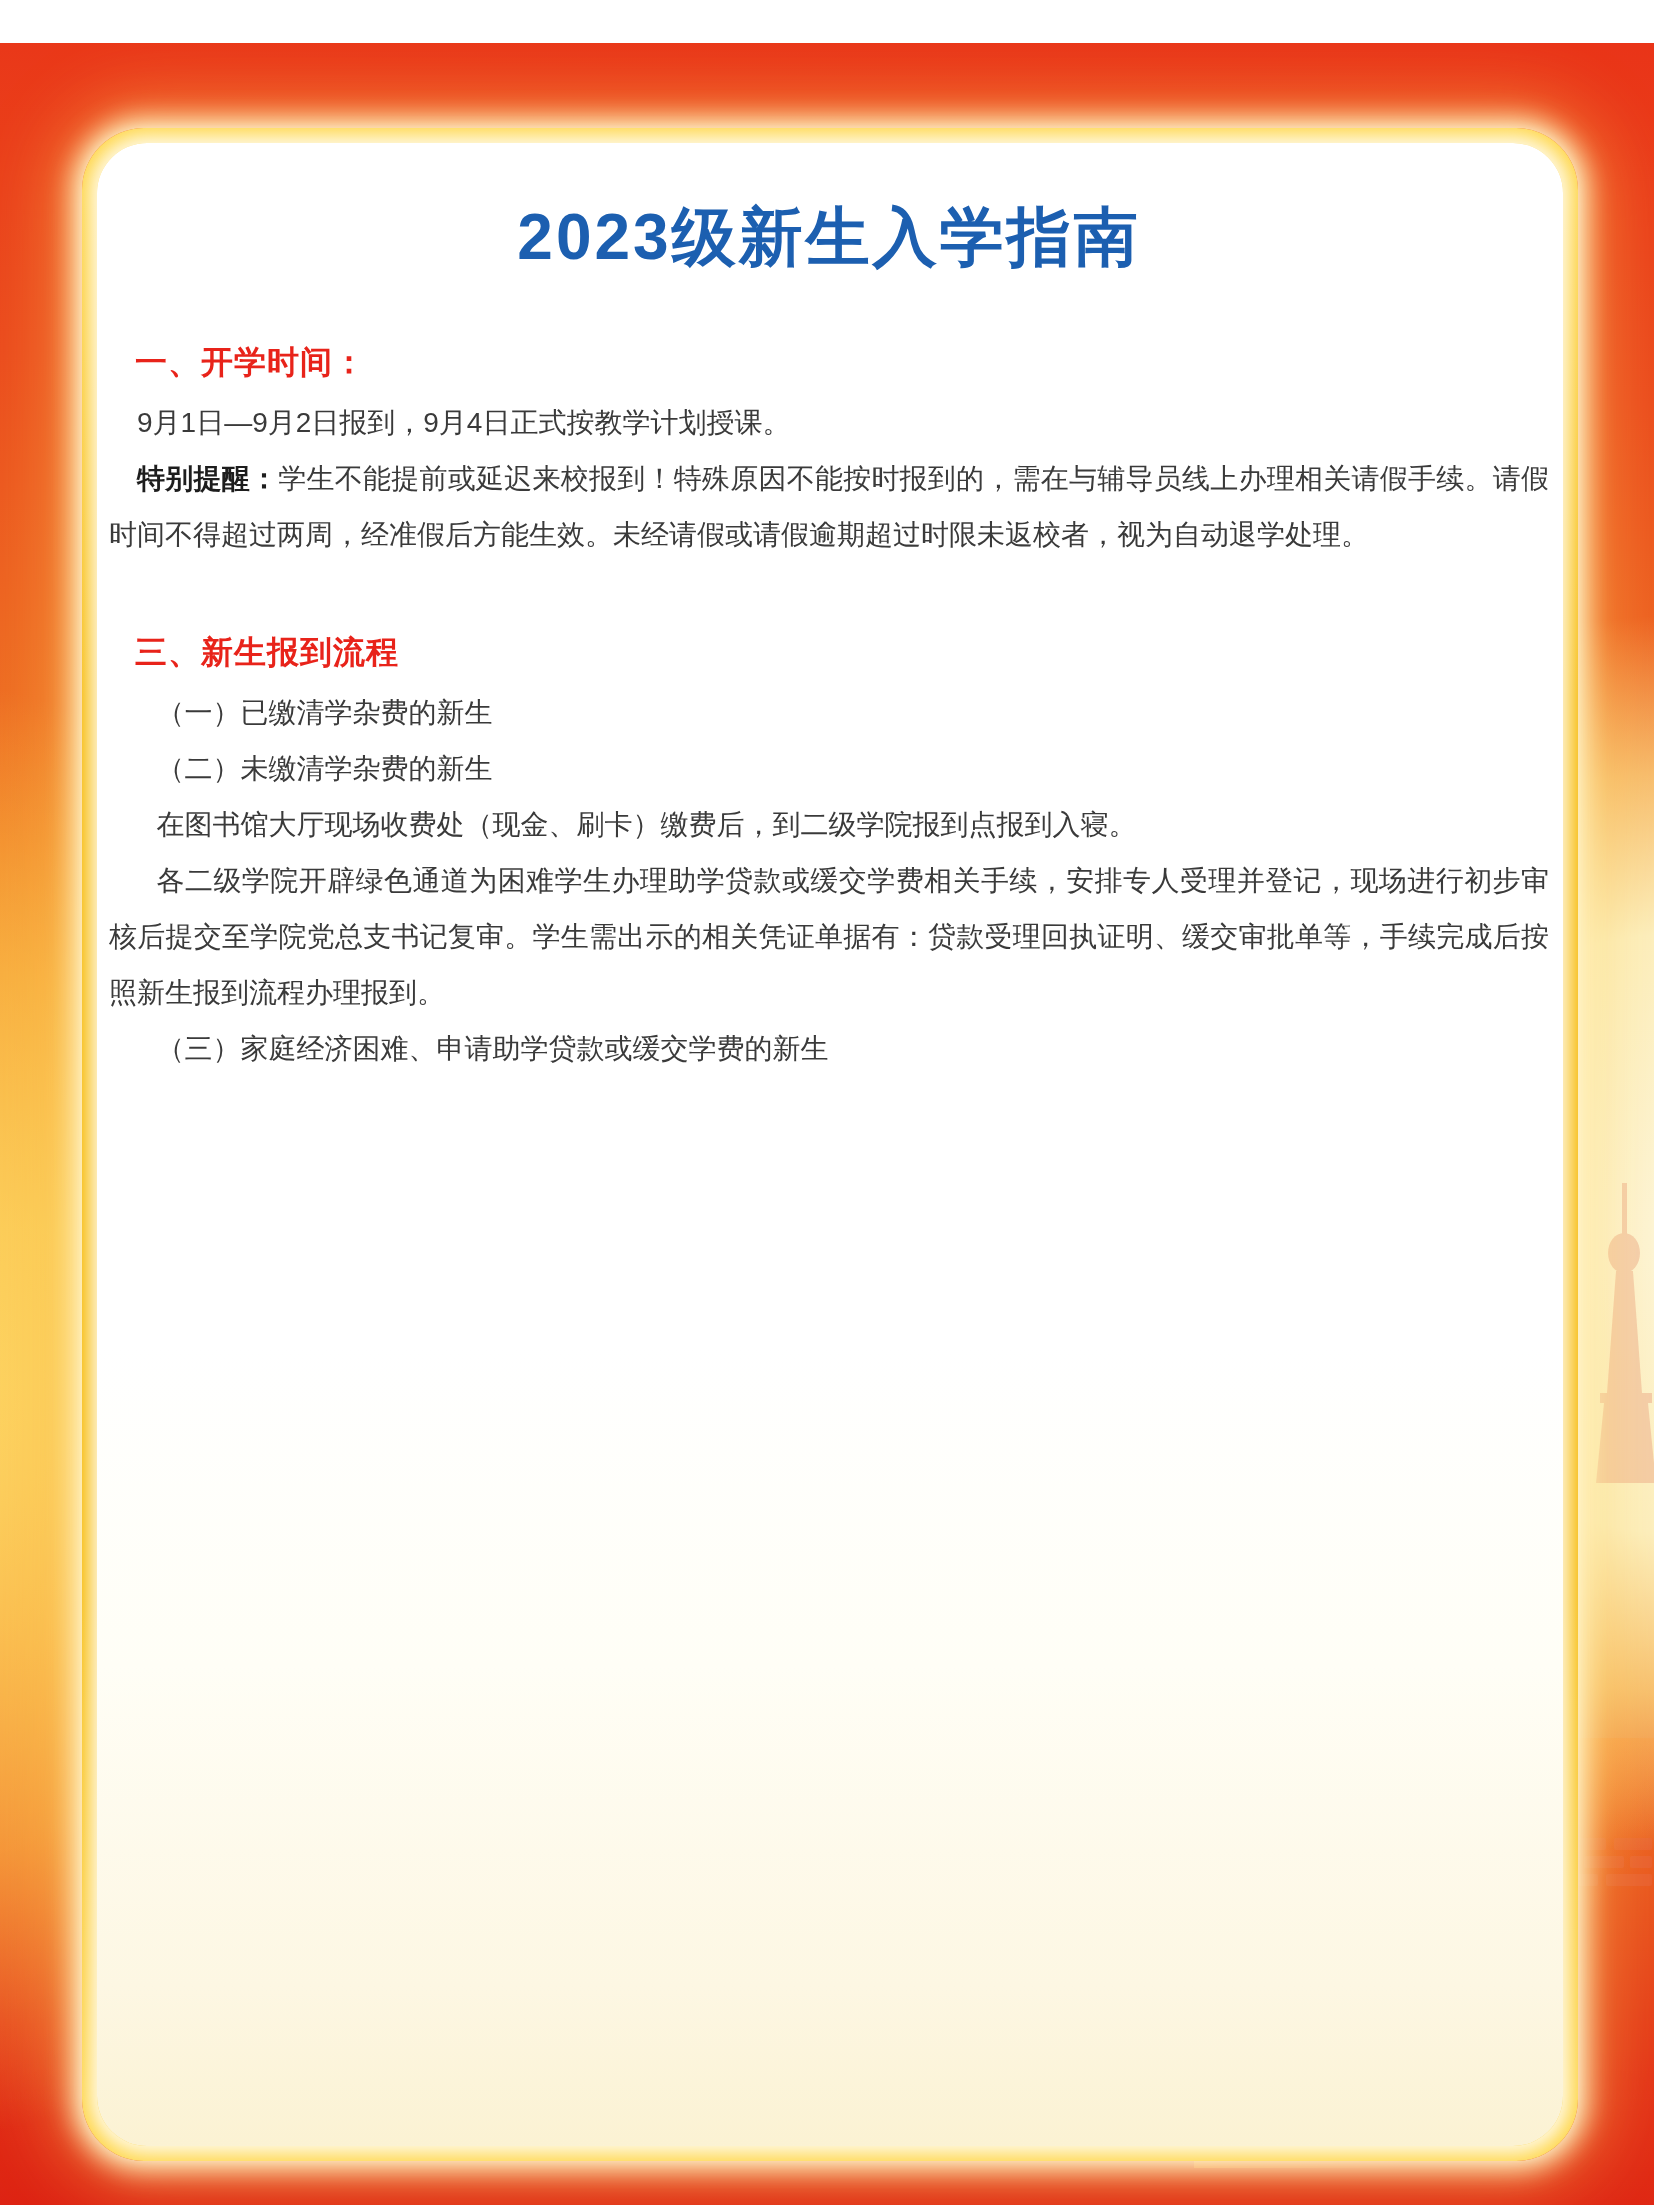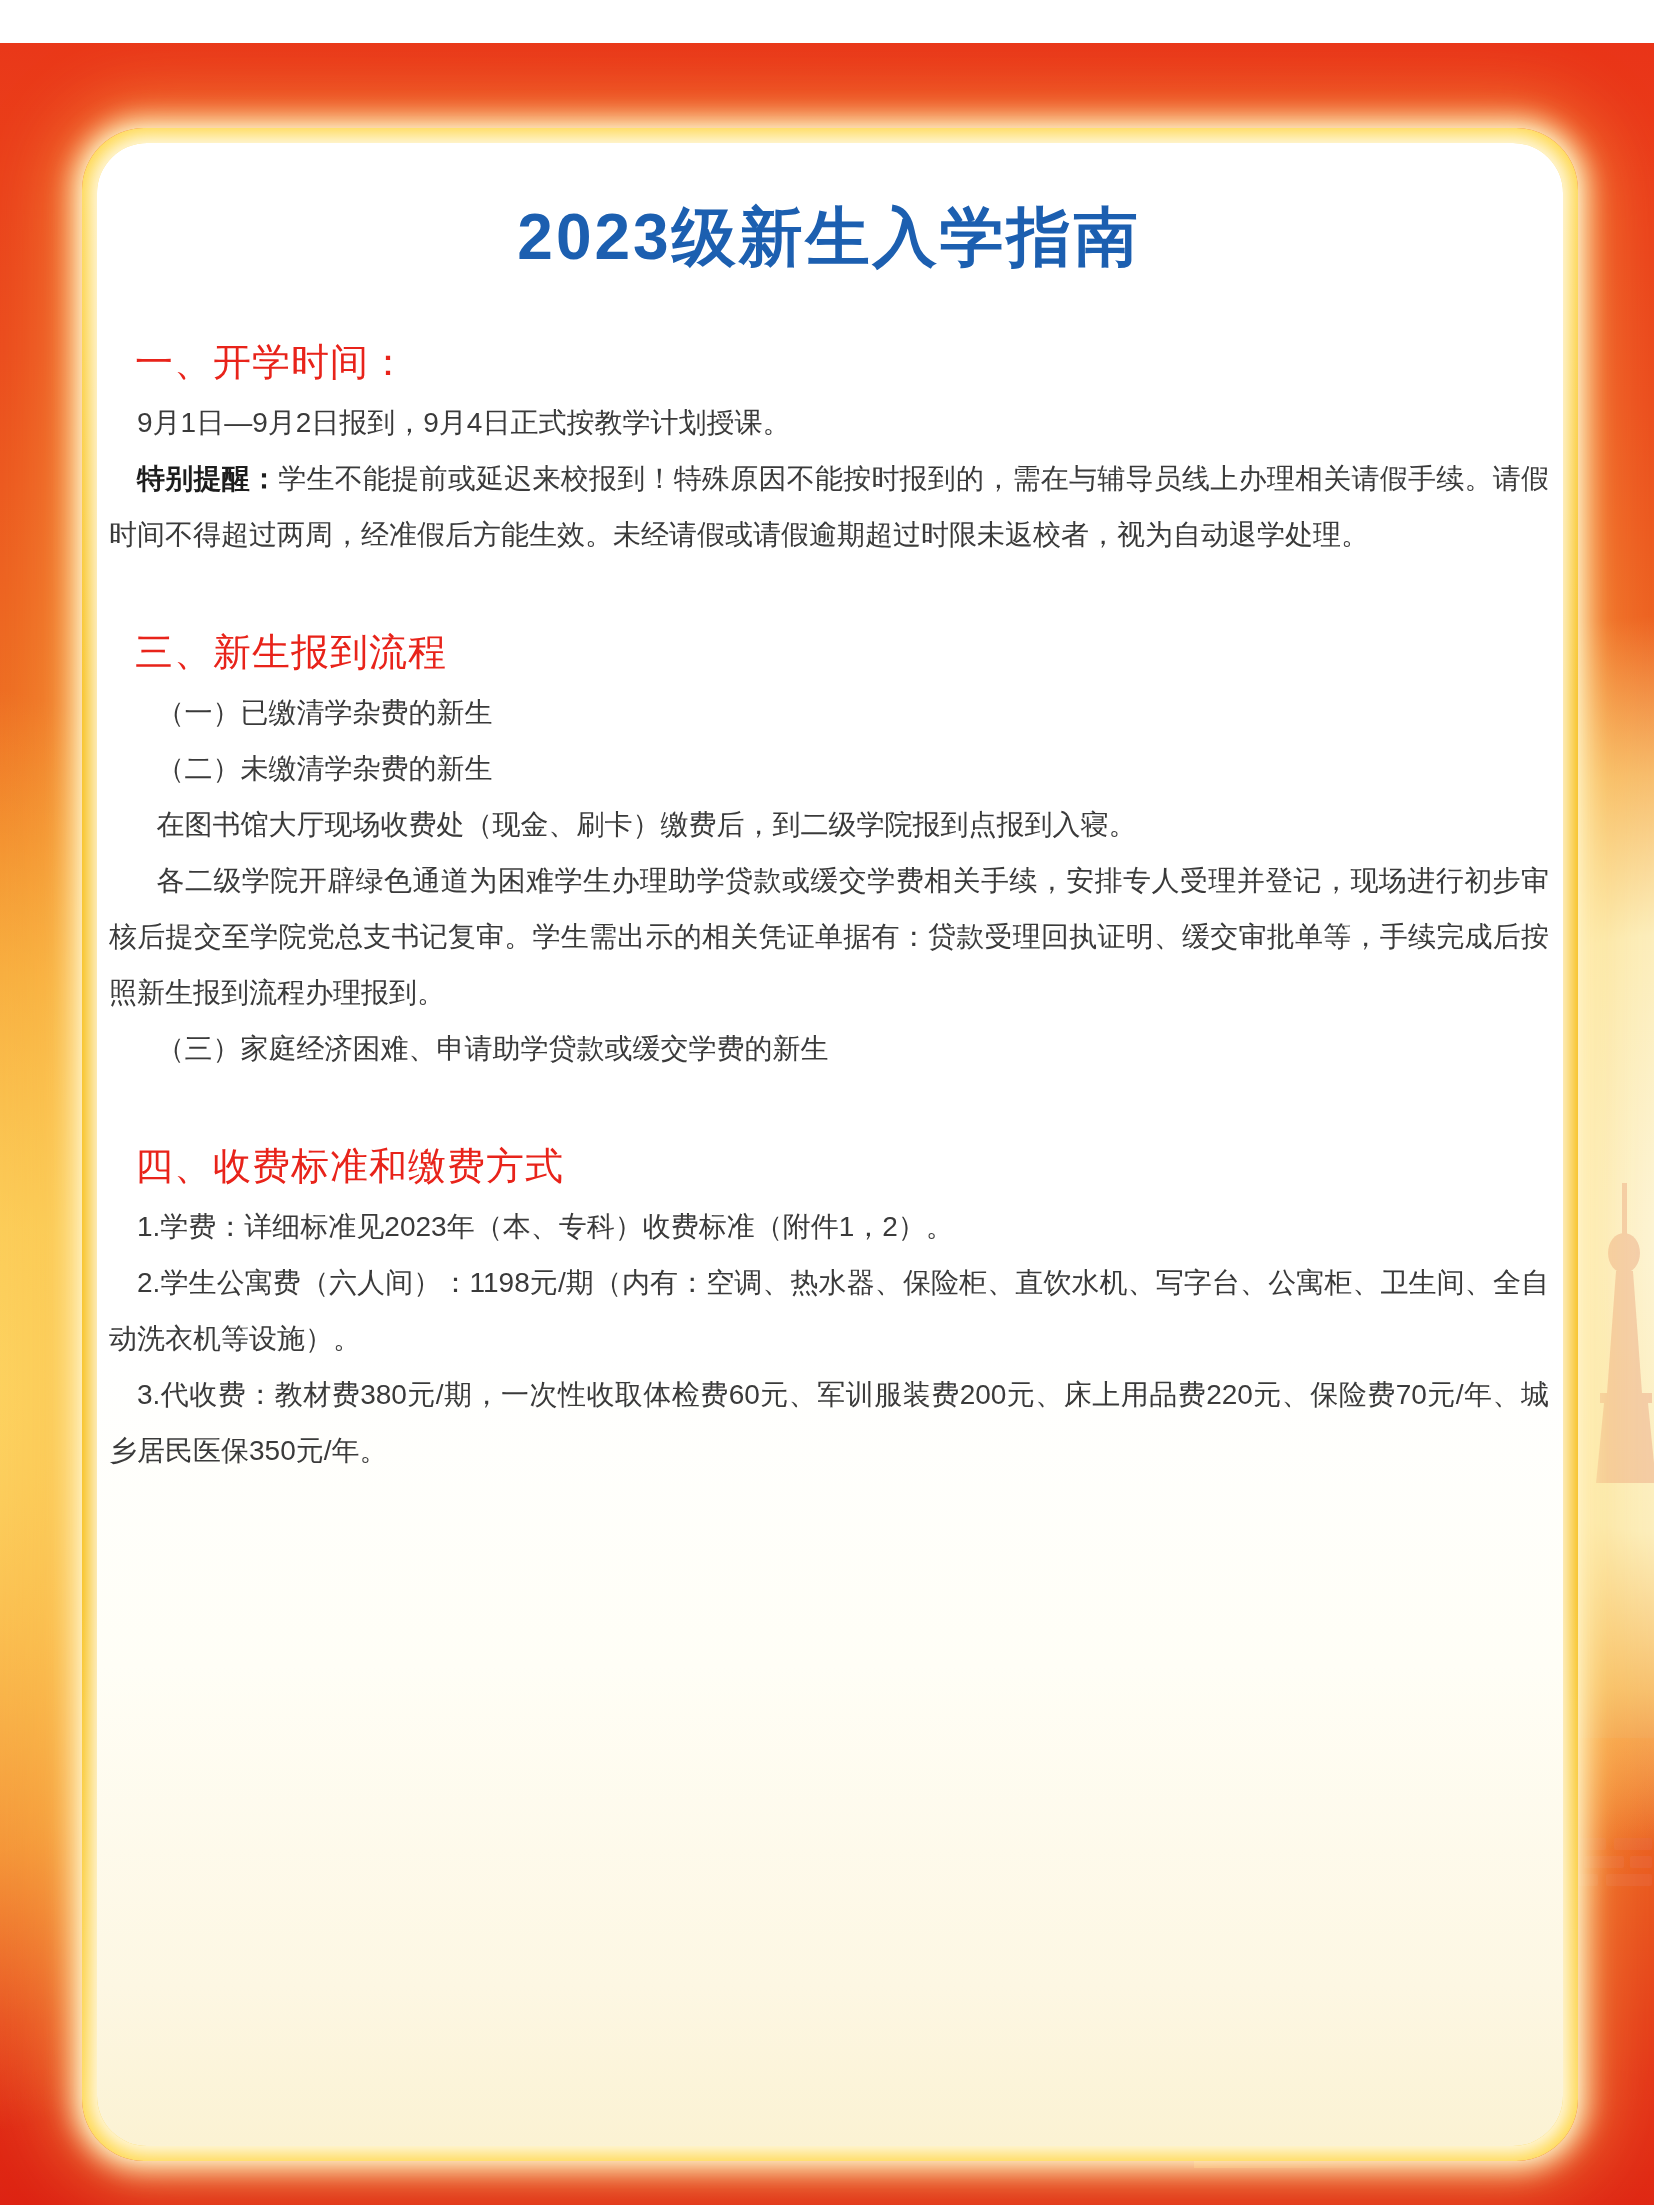--- a/index.html
+++ b/index.html
@@ -50,23 +50,23 @@
     font-size: 64px;
     line-height: 72px;
     font-weight: bold;
     letter-spacing: 3px;
     color: #1c5fb0;
   }
 
   .sec { margin-top: 64px; }
   .sec-heading {
     margin: 0 0 8px 26px;
-    font-size: 38px;
+    font-size: 32px;
     line-height: 50px;
-    font-weight: normal;
+    font-weight: bold;
     letter-spacing: 1px;
     color: #e8231a;
   }
   p.body {
     margin: 0;
     font-size: 28px;
     line-height: 56px;
     color: #3a3a3a;
     text-align: justify;
   }
@@ -119,23 +119,17 @@
 
         <section class="sec">
           <h2 class="sec-heading">三、新生报到流程</h2>
           <p class="body ind2">（一）已缴清学杂费的新生</p>
           <p class="body ind2">（二）未缴清学杂费的新生</p>
           <p class="body ind2">在图书馆大厅现场收费处（现金、刷卡）缴费后，到二级学院报到点报到入寝。</p>
           <p class="body ind2">各二级学院开辟绿色通道为困难学生办理助学贷款或缓交学费相关手续，安排专人受理并登记，现场进行初步审核后提交至学院党总支书记复审。学生需出示的相关凭证单据有：贷款受理回执证明、缓交审批单等，手续完成后按照新生报到流程办理报到。</p>
           <p class="body ind2">（三）家庭经济困难、申请助学贷款或缓交学费的新生</p>
         </section>
 
-        <section class="sec">
-          <h2 class="sec-heading">四、收费标准和缴费方式</h2>
-          <p class="body ind1">1.学费：详细标准见2023年（本、专科）收费标准（附件1，2）。</p>
-          <p class="body ind1">2.学生公寓费（六人间）：1198元/期（内有：空调、热水器、保险柜、直饮水机、写字台、公寓柜、卫生间、全自动洗衣机等设施）。</p>
-          <p class="body ind1">3.代收费：教材费380元/期，一次性收取体检费60元、军训服装费200元、床上用品费220元、保险费70元/年、城乡居民医保350元/年。</p>
-        </section>
 
       </div>
     </div>
   </div>
 </div>
 
 </body></html>

